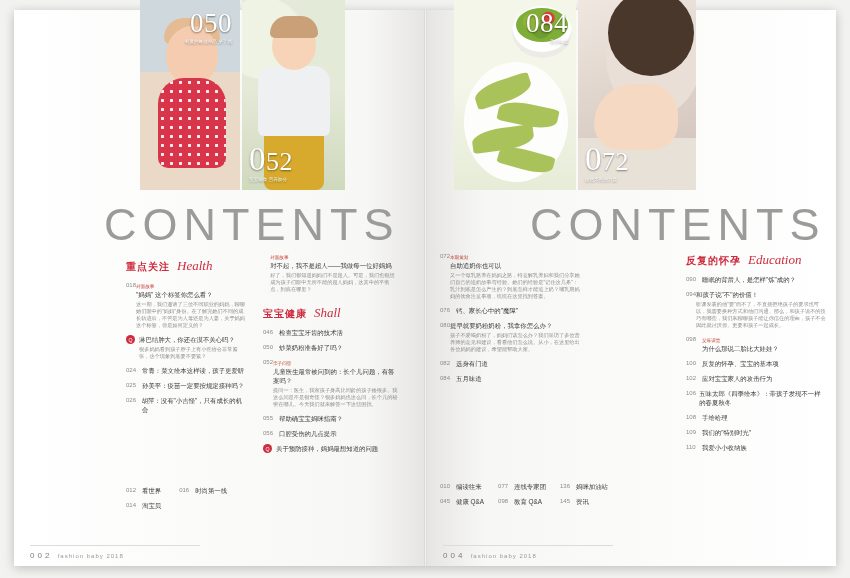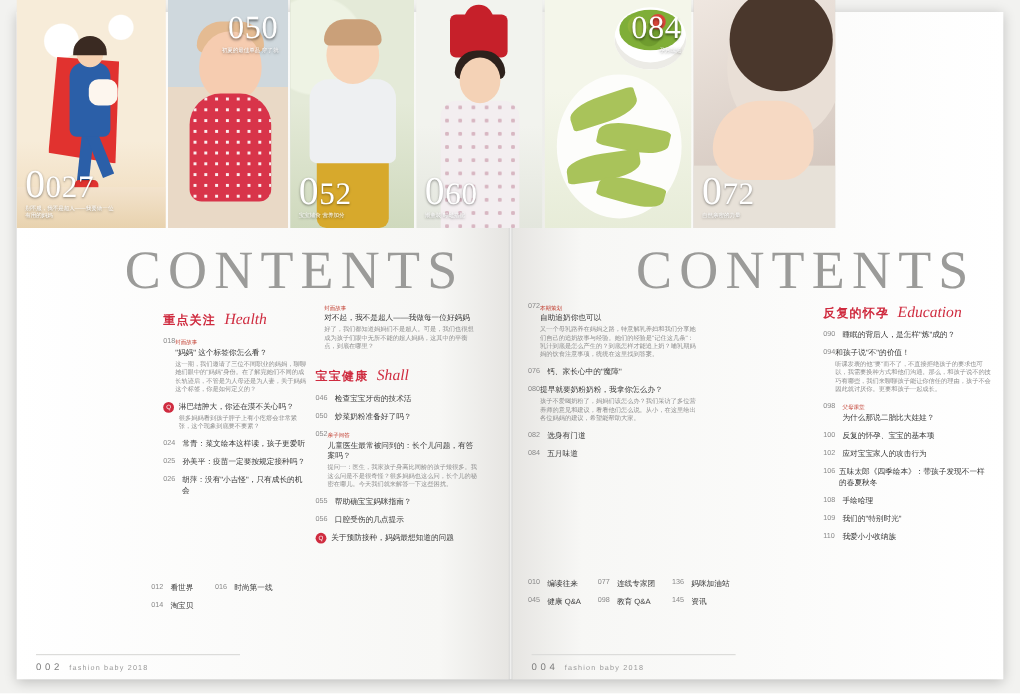--- a/index.html
+++ b/index.html
@@ -83,21 +83,21 @@
   .p5 .l4{left:44px;top:150px;width:56px;height:20px;transform:rotate(16deg);}
 
   .p6{left:578px;width:118px;background:#d8cfc7;}
   .p6 .bg{position:absolute;inset:0;background:linear-gradient(160deg,#efe7e0,#cdbfb6);}
   .p6 .mom{position:absolute;right:-6px;top:-4px;width:96px;height:120px;border-radius:50%;background:#e9dfd6;}
   .p6 .hair{position:absolute;right:2px;top:-10px;width:86px;height:86px;border-radius:50%;background:#4a372c;}
   .p6 .baby{position:absolute;left:16px;top:84px;width:84px;height:66px;border-radius:40px 30px 26px 26px;background:#f6d9c3;}
   .p6 .blanket{position:absolute;left:0;bottom:0;width:100%;height:52px;background:#e7e1d8;}
 
   
-  .contents{position:absolute;font-family:Liberation Serif, serif;font-size:45px;letter-spacing:6px;
+  .contents{position:absolute;font-family:Liberation Sans, sans-serif;font-size:45px;letter-spacing:6px;
             color:#9b9b99;line-height:46px;}
   .contentsL{left:104px;top:202px;}
   .contentsR{left:530px;top:202px;}
 
   
   .col{position:absolute;}
   .sechead{display:flex;align-items:baseline;gap:7px;margin-bottom:7px;}
   .sechead .cn{font-size:10px;font-weight:bold;color:#cf2b3f;letter-spacing:1px;}
   .sechead .en{font-family:"Liberation Serif",serif;font-style:italic;font-size:13px;color:#cf2b3f;}
 
@@ -131,36 +131,20 @@
 </style>
 </head>
 <body>
 
 <div class="page">
   <div class="spread"></div>
   <div class="leafL"></div>
   <div class="leafR"></div>
   <div class="gutter"></div>
 
-  <div class="ph p1">
-    <div class="sky"></div>
-      <div class="cape"></div>
-      <div class="leg"></div>
-      <div class="leg2"></div>
-    <div class="body"></div>
-      <div class="baby"></div>
-      <div class="head"></div>
-      <div class="hair"></div>
-    <div class="boot"></div>
-      <div class="bot"></div>
-    <div class="cap">
-      <div class="num"><span class="big">0</span><span></span>027</div>
-      <div class="sub">别不服，我不是超人——我要做一位有用的妈妈</div>
-    </div>
-  </div>
 
   <div class="ph p2">
     <div class="bg"></div>
       <div class="hair"></div>
       <div class="face"></div>
       <div class="suit"></div>
       <div class="dots"></div>
     <div class="tr">
       <div class="num">050</div>
       <div class="sub">初夏的最佳单品 穿了就</div>
@@ -172,32 +156,20 @@
       <div class="pants"></div>
       <div class="shirt"></div>
       <div class="head"></div>
       <div class="hair"></div>
     <div class="cap">
       <div class="num"><span class="big">0</span>52</div>
       <div class="sub">宝宝辅食 营养加分</div>
     </div>
   </div>
 
-  <div class="ph p4">
-    <div class="bg"></div>
-      <div class="bow"></div>
-      <div class="bagm"></div>
-      <div class="dress"></div>
-      <div class="hair"></div>
-      <div class="head"></div>
-    <div class="cap">
-      <div class="num"><span class="big">0</span>60</div>
-      <div class="sub">潮童装 时髦搭配</div>
-    </div>
-  </div>
 
   <div class="ph p5">
     <div class="bg"></div>
       <div class="plate"></div>
     <div class="leaf l1"></div>
       <div class="leaf l2"></div>
       <div class="leaf l3"></div>
       <div class="leaf l4"></div>
     <div class="bowl"></div>
       <div class="salad"></div>
@@ -215,21 +187,21 @@
       <div class="baby"></div>
     <div class="cap">
       <div class="num"><span class="big">0</span>72</div>
       <div class="sub">自然亲密的力量</div>
     </div>
   </div>
 
   <div class="contents contentsL">CONTENTS</div>
   <div class="contents contentsR">CONTENTS</div>
 
-  <div class="col" style="left:126px;top:258px;width:120px;margin-left:10px;">
+  <div class="col" style="left:126px;top:258px;width:120px;">
     <div class="sechead">
       <span class="cn">重点关注</span>
       <span class="en">Health</span>
     </div>
 
     <div class="item">
       <span class="no">018</span>
       <span class="tx">
         <span class="kicker">封面故事</span>
         <span class="t">"妈妈" 这个标签你怎么看？</span>

